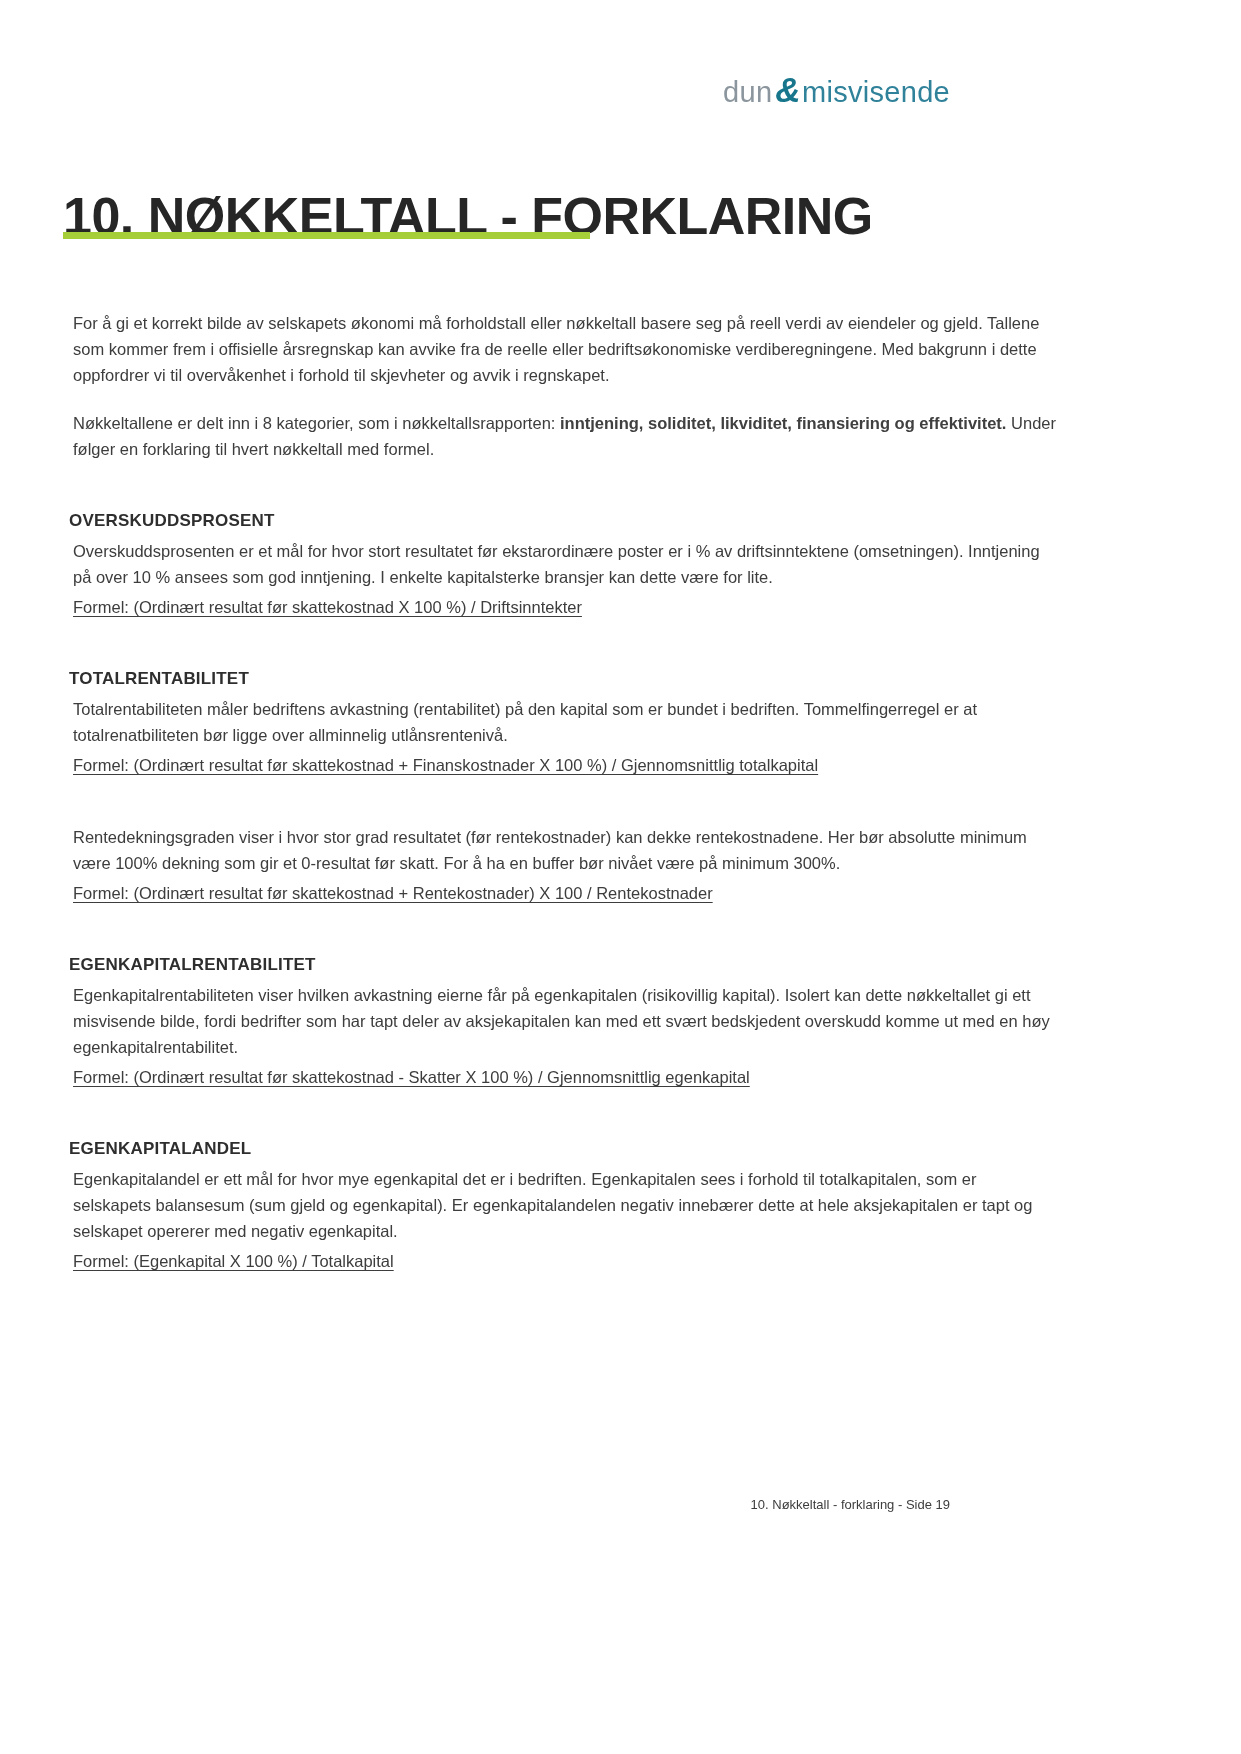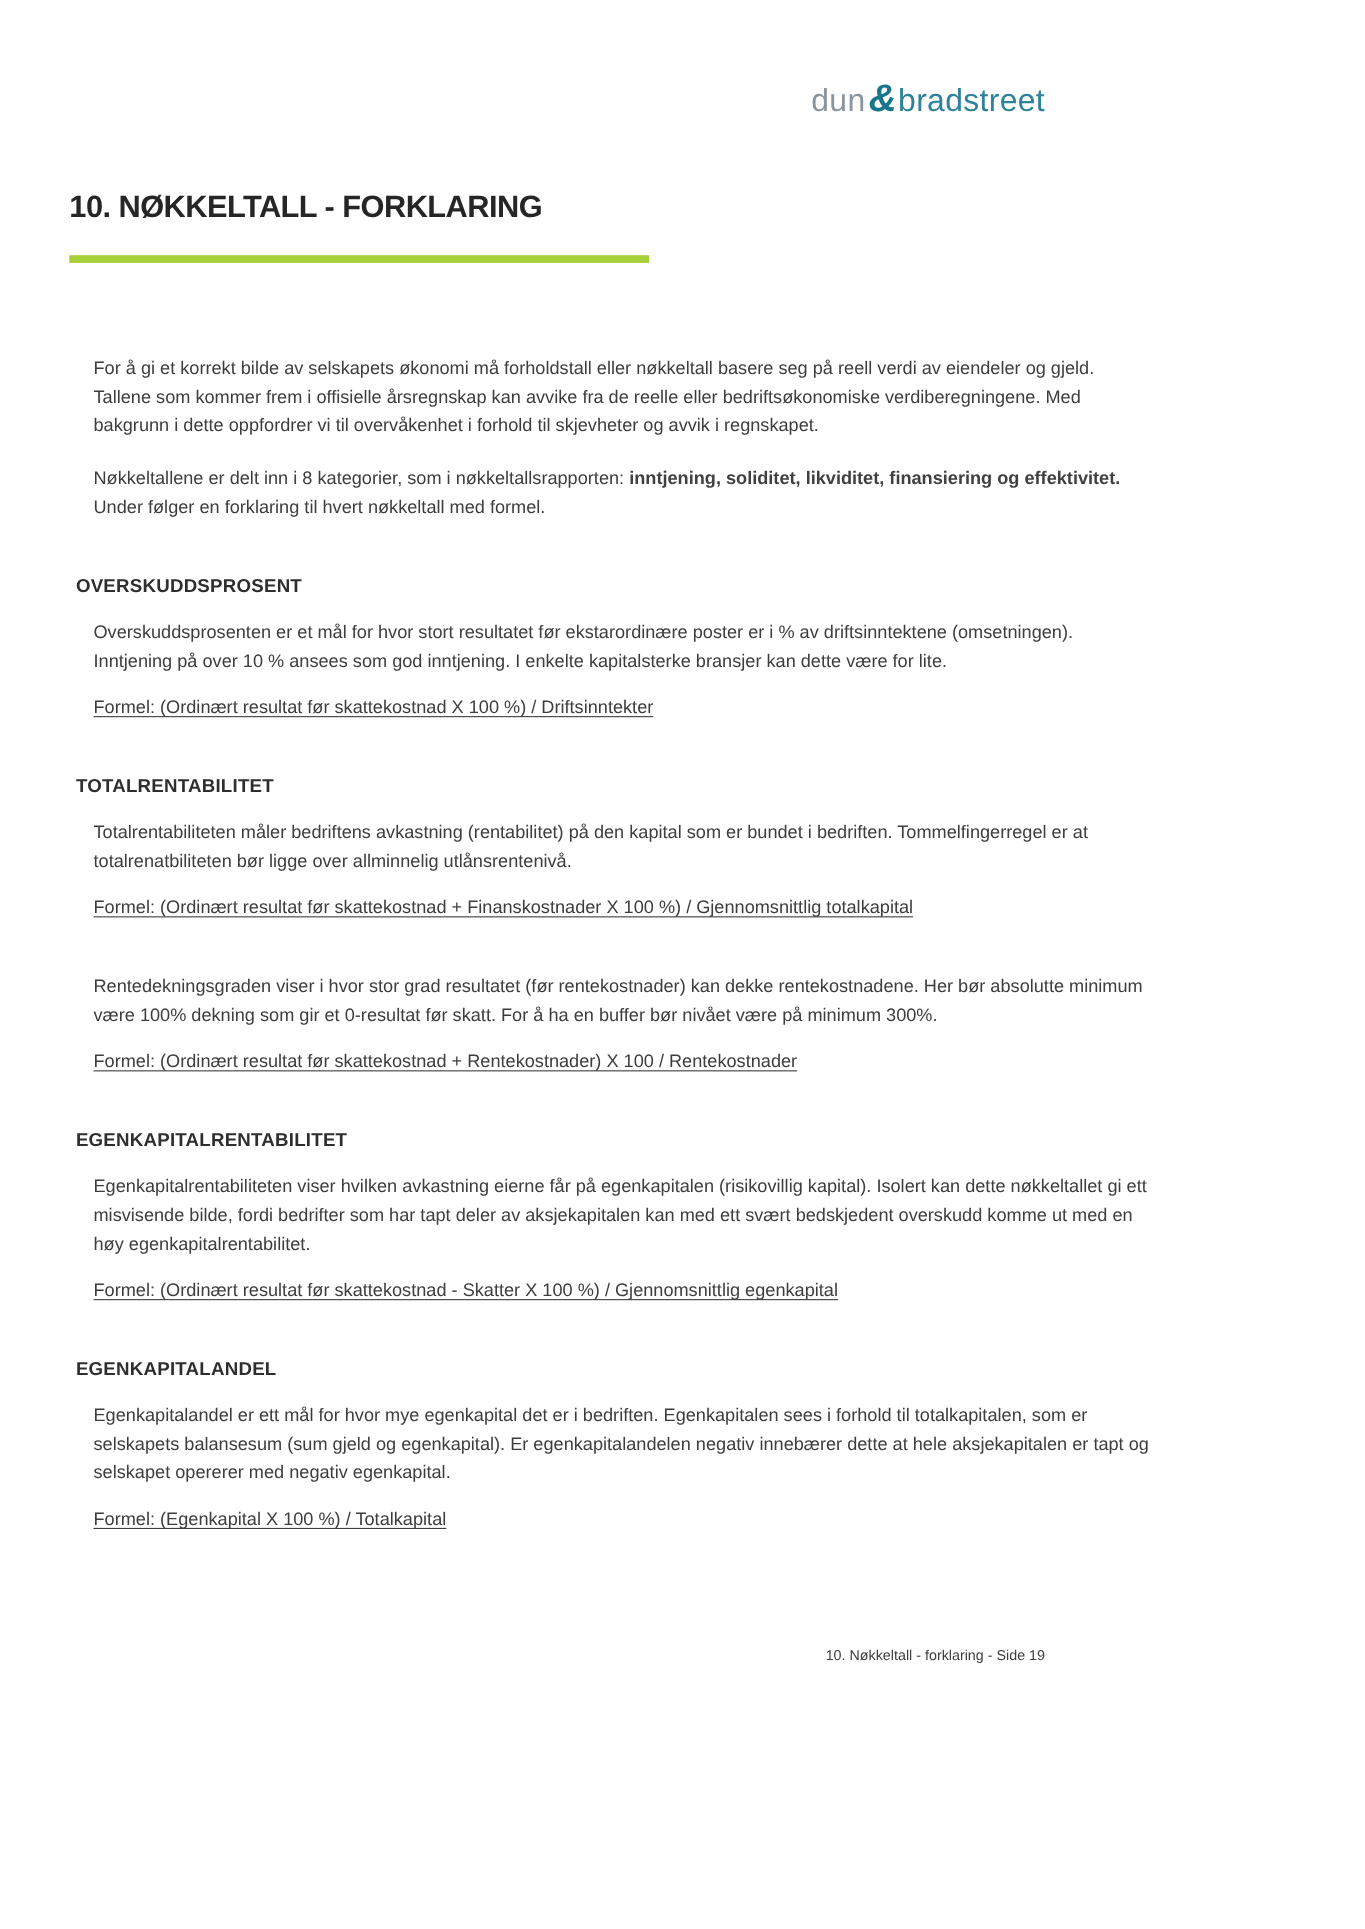--- a/index.html
+++ b/index.html
@@ -22,23 +22,23 @@
     letter-spacing: 0.3px;
     white-space: nowrap;
   }
   .logo .dun  { color: #8a959d; }
   .logo .amp  { color: #17768c; font-weight: bold; font-size: 35px; margin: 0 1px 0 3px; font-style: italic; }
   .logo .brad { color: #2f8299; }
 
   
   .page-title {
     position: absolute;
-    top: 172px;
+    top: 186px;
     left: 63px;
-    font-size: 28px;
+    font-size: 52px;
     font-weight: bold;
     color: #262626;
     letter-spacing: -0.5px;
     white-space: nowrap;
   }
   .title-rule {
     position: absolute;
     top: 232px;
     left: 63px;
     width: 527px;
@@ -48,21 +48,21 @@
 
   
   .content {
     position: absolute;
     top: 306px;
     left: 69px;
     width: 992px;
     font-size: 16.5px;
     line-height: 26px;
   }
-  .para { margin: 16px; }
+  .para { margin: 4px; }
   .para + .para { margin-top: 22px; }
   .content strong { font-weight: bold; color: #404040; }
 
   section { margin-top: 46px; }
   section h2 {
     font-size: 17px;
     font-weight: bold;
     color: #2e2e2e;
     letter-spacing: 0.2px;
     margin-bottom: 2px;
@@ -81,21 +81,21 @@
     color: #3d3d3d;
     white-space: nowrap;
   }
 </style>
 </head>
 <body>
 
 <div class="page">
 
   <div class="logo">
-    <span class="dun">dun</span><span class="amp">&amp;</span><span class="brad">bradstreet</span>
+    <span class="dun">dun</span><span class="amp">&amp;</span><span class="brad">misvisende</span>
   </div>
 
   <h1 class="page-title">10. NØKKELTALL - FORKLARING</h1>
   <div class="title-rule"></div>
 
   <div class="content">
 
     <p class="para">For å gi et korrekt bilde av selskapets økonomi må forholdstall eller nøkkeltall basere seg på reell verdi av eiendeler og gjeld. Tallene som kommer frem i offisielle årsregnskap kan avvike fra de reelle eller bedriftsøkonomiske verdiberegningene. Med bakgrunn i dette oppfordrer vi til overvåkenhet i forhold til skjevheter og avvik i regnskapet.</p>
 
     <p class="para"><span>Nøkkeltallene er delt inn i 8 kategorier, som i nøkkeltallsrapporten: </span><strong>inntjening, soliditet, likviditet, finansiering og effektivitet.</strong><span> Under følger en forklaring til hvert nøkkeltall med formel.</span></p>

